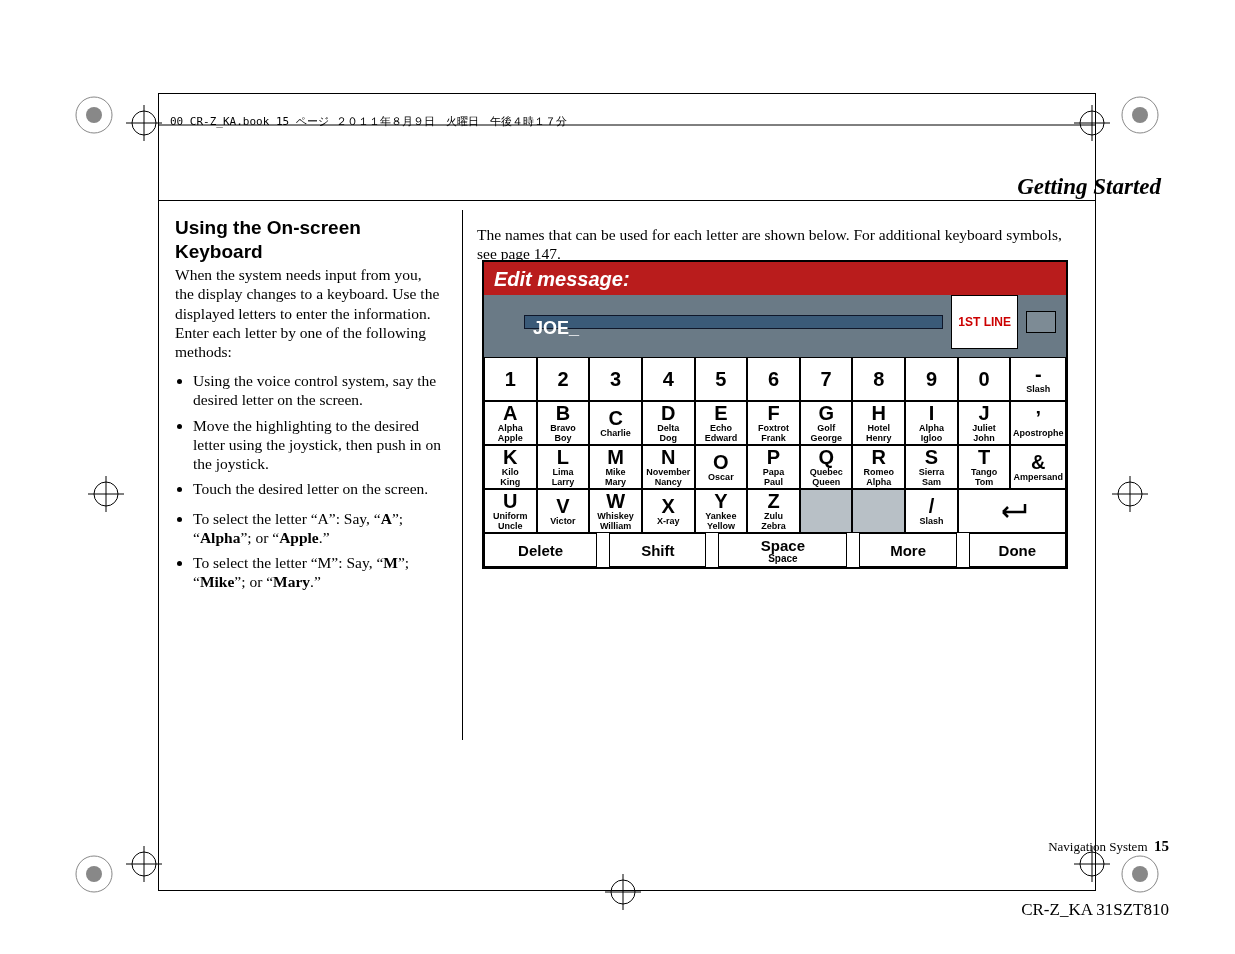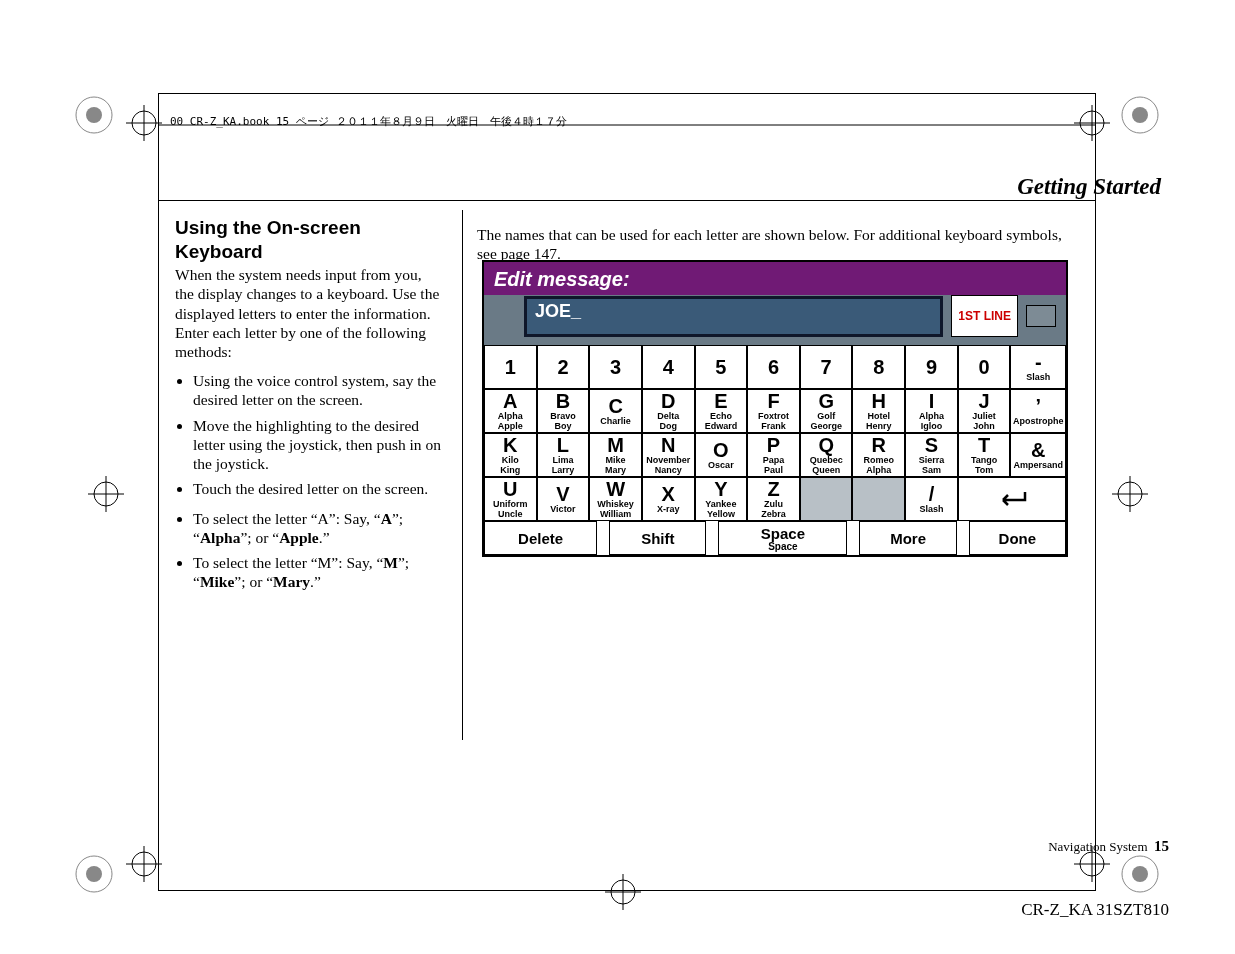--- a/index.html
+++ b/index.html
@@ -11,25 +11,25 @@
   .divider { position: absolute; left: 158px; top: 200px; width: 938px; border-top: 1px solid #000; }
   .chapter { position: absolute; right: 74px; top: 174px; font-size: 23px; font-weight: bold; font-style: italic; }
   .col-left { position: absolute; left: 175px; top: 216px; width: 268px; font-size: 15.5px; line-height: 1.24; }
   .col-left h2 { font-family: Arial, sans-serif; font-size: 19px; font-weight: bold; margin-bottom: 2px; }
   .col-left p { margin-bottom: 10px; }
   .col-left ul { padding-left: 18px; margin-bottom: 10px; }
   .col-left li { margin-bottom: 6px; }
   .col-right { position: absolute; left: 477px; top: 218px; width: 600px; font-size: 15.5px; line-height: 1.22; margin-top: 8px; }
   .col-sep { position: absolute; left: 462px; top: 210px; width: 1px; height: 530px; background: #000; }
   .kb { position: absolute; left: 482px; top: 260px; width: 586px; border: 2px solid #000; font-family: Arial, sans-serif; font-weight: bold; }
-  .kb-title-row { background: #701a75; padding: 6px 10px 4px; }
+  .kb-title-row { background: #b91c1c; padding: 6px 10px 4px; }
   .kb-title { color: #fff; font-style: italic; font-size: 20px; }
   .kb-input-row { background: #6a7a86; display: flex; align-items: center; padding: 0 10px 8px 40px; gap: 8px; }
-  .kb-input { background: #3a5a78; color: #fff; font-family: Arial, sans-serif; font-size: 18px; padding: 2px 8px; flex: 1; border: 3px solid #0f172a; height: 41px; }
-  .kb-badge { background: #fff; color: #c00; font-size: 12px; padding: 13px 6px; border: 1px solid #000; }
+  .kb-input { background: #3a5a78; color: #fff; font-family: Arial, sans-serif; font-size: 18px; padding: 2px 8px; flex: 1; border: 1px solid #0f172a; height: 14px; }
+  .kb-badge { background: #fff; color: #c00; font-size: 12px; padding: 19px 6px; border: 1px solid #000; }
   .kb-spacer { width: 30px; height: 22px; background: #7d8b95; border: 1px solid #000; }
   .kb-grid { }
   .kb-row { display: flex; }
   .key { border: 1px solid #000; background: #fff; text-align: center; display: flex; flex-direction: column; justify-content: center; align-items: center; height: 44px; line-height: 1; padding: 2px 1px; }
   .key .big { font-size: 20px; font-weight: 900; }
   .key .sm { font-size: 9px; font-weight: bold; margin-top: 1px; }
   .key.disabled { background: #b8c0c6; }
   .bottom-row { display: flex; }
   .bkey { border: 1px solid #000; background: #fff; text-align: center; font-size: 15px; height: 34px; display: flex; flex-direction: column; justify-content: center; align-items: center; }
   .bkey .sm { font-size: 10px; margin-top: -1px; }

